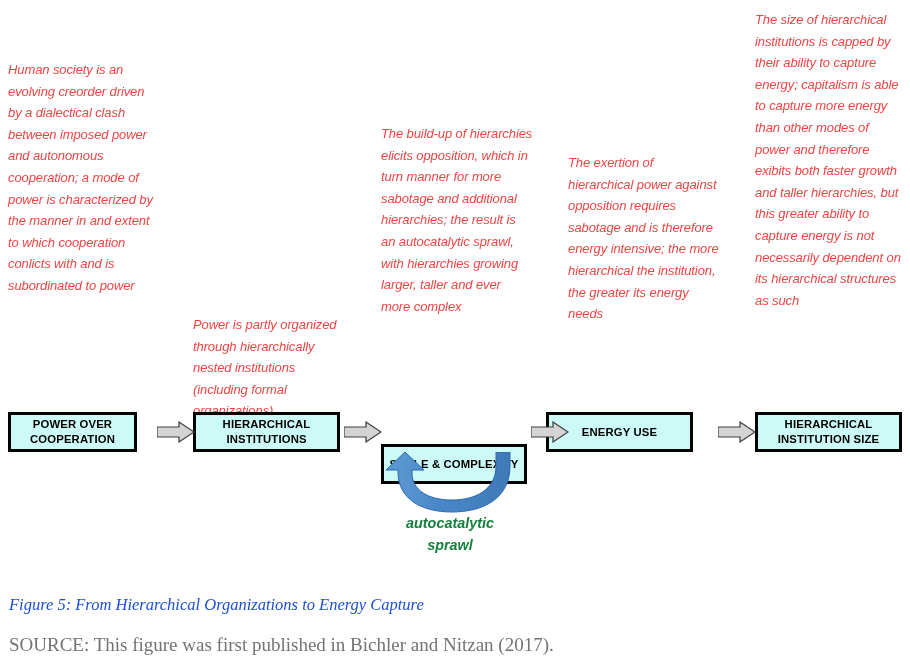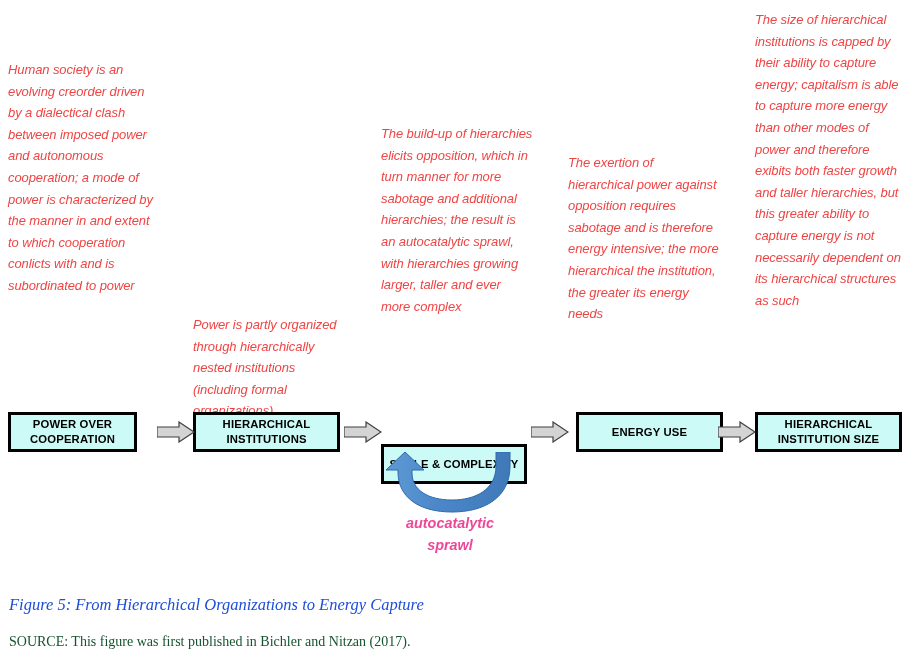--- a/index.html
+++ b/index.html
@@ -50,21 +50,21 @@
     font-size: 11.3px;
     line-height: 15px;
     letter-spacing: 0.15px;
     color: #000000;
     white-space: pre-line;
     padding: 0 4px;
   }
   .box-1 { left: 8px;   width: 129px; }
   .box-2 { left: 193px; width: 147px; }
   .box-3 { left: 381px; width: 146px; margin-top: 32px; }
-  .box-4 { left: 576px; width: 147px; }
+  .box-4 { left: 546px; width: 147px; }
   .box-5 { left: 755px; width: 147px; }
 
   
   .connector {
     position: absolute;
     top: 421px;
     width: 38px;
     height: 22px;
   }
   .conn-1 { left: 157px; }
@@ -85,41 +85,41 @@
     position: absolute;
     left: 380px;
     top: 512px;
     width: 140px;
     text-align: center;
     font-family: "Liberation Sans", sans-serif;
     font-style: italic;
     font-weight: bold;
     font-size: 14.4px;
     line-height: 22px;
-    color: #ec4899;
+    color: #15803d;
     white-space: pre-line;
   }
 
   
   .fig-caption {
     position: absolute;
     left: 9px;
     top: 595px;
     font-family: "Liberation Serif", serif;
     font-style: italic;
     font-size: 16.5px;
     color: #1d4ed8;
   }
   .fig-source {
     position: absolute;
     left: 9px;
     top: 634px;
     font-family: "Liberation Serif", serif;
-    font-size: 14px;
-    color: #14532d;
+    font-size: 19px;
+    color: #737373;
   }
 </style>
 </head>
 <body>
 
 <div class="note note-1">Human society is an evolving  creorder driven by a dialectical clash between imposed power and autonomous cooperation; a mode of power is characterized by the manner in and extent to which cooperation conlicts with and is subordinated to power</div>
 <div class="note note-2">Power is partly organized through hierarchically nested institutions (including formal organizations)</div>
 <div class="note note-3">The build-up of hierarchies elicits opposition, which in turn manner for more sabotage and additional hierarchies; the result is an autocatalytic sprawl, with hierarchies growing larger, taller and ever more complex</div>
 <div class="note note-4">The exertion of hierarchical power against opposition requires sabotage and is therefore energy intensive; the more hierarchical the institution, the greater its energy needs</div>
 <div class="note note-5">The size of hierarchical institutions is capped by their ability to capture energy; capitalism is able to capture more energy than other modes of power and therefore exibits both faster growth and taller hierarchies, but this greater ability to capture energy is not necessarily dependent on its hierarchical structures as such</div>

